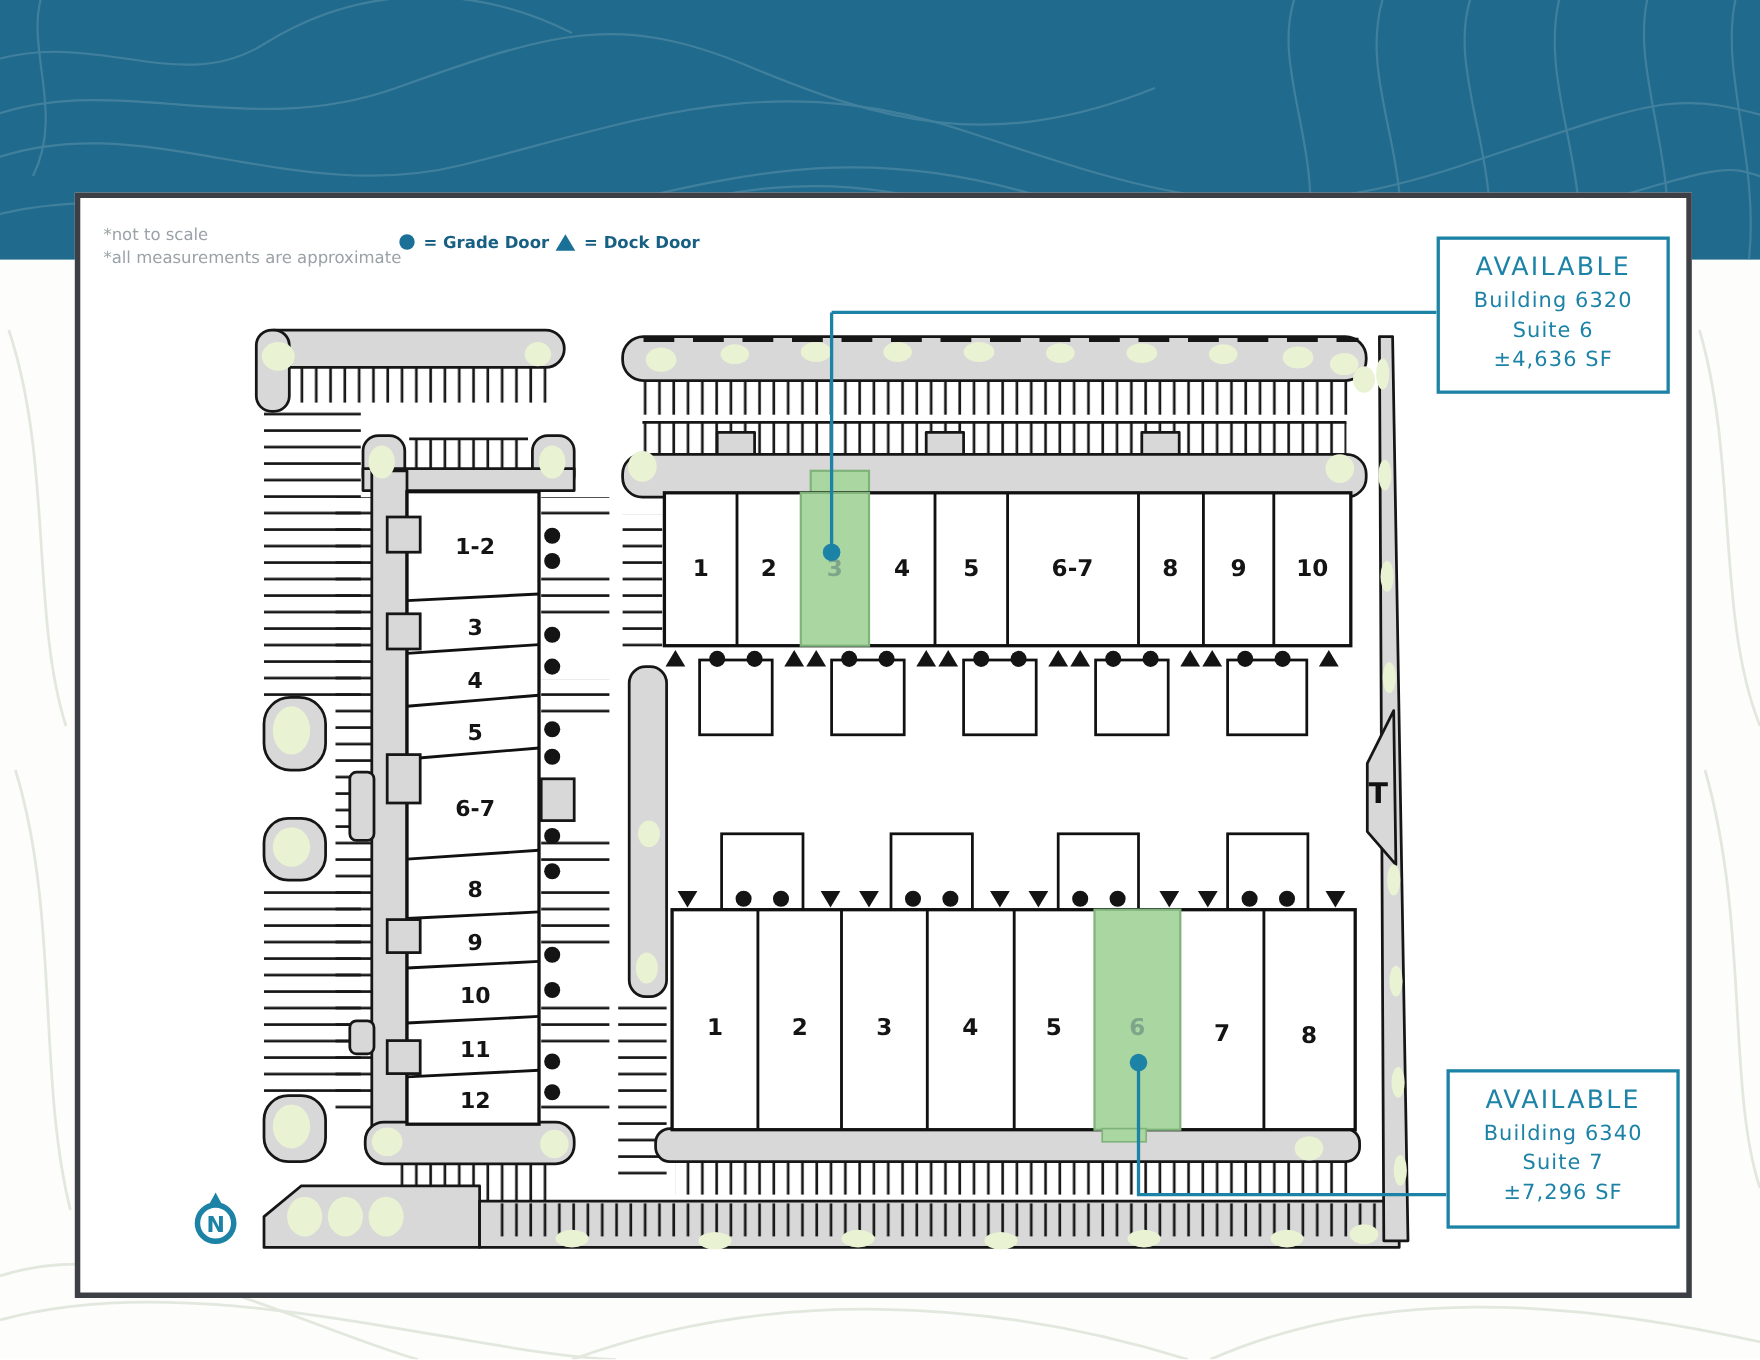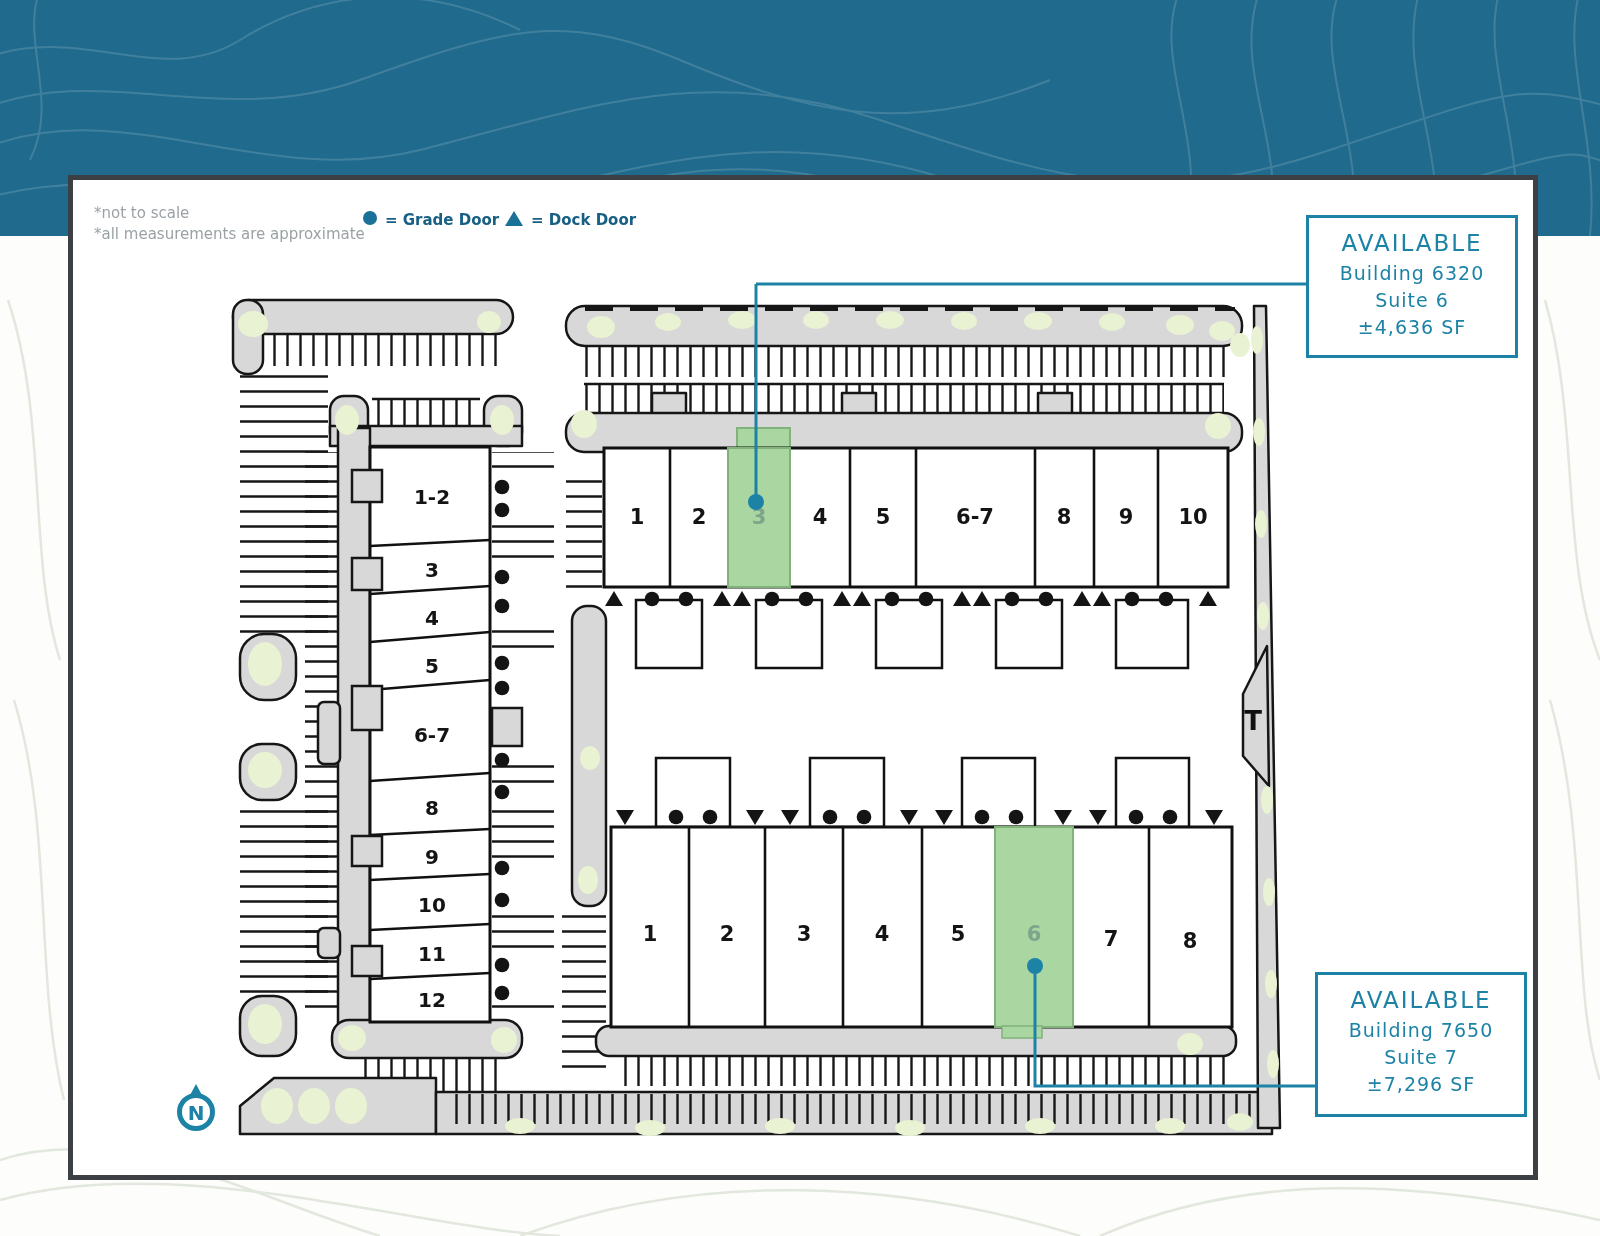--- a/index.html
+++ b/index.html
@@ -15,21 +15,21 @@
   
   .bg-contours{position:absolute;left:0;top:0;z-index:0;}
   
   .plan-frame{position:absolute;left:68px;top:175px;width:1470px;height:1005px;
               box-sizing:border-box;background:#ffffff;border:5px solid #3c4044;z-index:2;}
   
   .site-svg{position:absolute;left:0;top:0;z-index:3;pointer-events:none;}
   
   .notes{position:absolute;left:94px;top:203px;font-size:15px;line-height:21px;
          color:#9aa2a6;z-index:4;}
-  .legend-item{position:absolute;top:211px;display:flex;gap:8px;
+  .legend-item{position:absolute;top:211px;display:flex;align-items:center;gap:8px;
                font-size:15px;font-weight:700;color:#175f83;z-index:4;}
   .legend-grade{left:363px;}
   .legend-dock{left:505px;}
   .legend-dot{width:14px;height:14px;border-radius:50%;background:#1a7096;}
   .legend-tri{width:0;height:0;border-left:9px solid transparent;border-right:9px solid transparent;
               border-bottom:15px solid #1a7096;}
   
   .callout{position:absolute;box-sizing:border-box;background:#ffffff;border:3px solid #1d83a6;
            color:#1d83a6;text-align:center;z-index:5;padding-top:12px;}
   .callout-1{left:1306px;top:215px;width:212px;height:143px;}
@@ -97,21 +97,21 @@
   </div>
 
   <div class="callout callout-1">
     <div class="status">AVAILABLE</div>
     <div class="line">Building 6320</div>
     <div class="line">Suite 6</div>
     <div class="line">±4,636 SF</div>
   </div>
   <div class="callout callout-2">
     <div class="status">AVAILABLE</div>
-    <div class="line">Building 7650</div>
+    <div class="line">Building 6340</div>
     <div class="line">Suite 7</div>
     <div class="line">±7,296 SF</div>
   </div>
 
   <svg class="site-svg" width="1600" height="1236">
     <defs>
       <pattern id="vc" width="13" height="40" patternUnits="userSpaceOnUse">
         <path d="M1.5,0 V40" stroke="#161616" stroke-width="2.4"></path>
       </pattern>
       <pattern id="hc" width="40" height="15" patternUnits="userSpaceOnUse">

